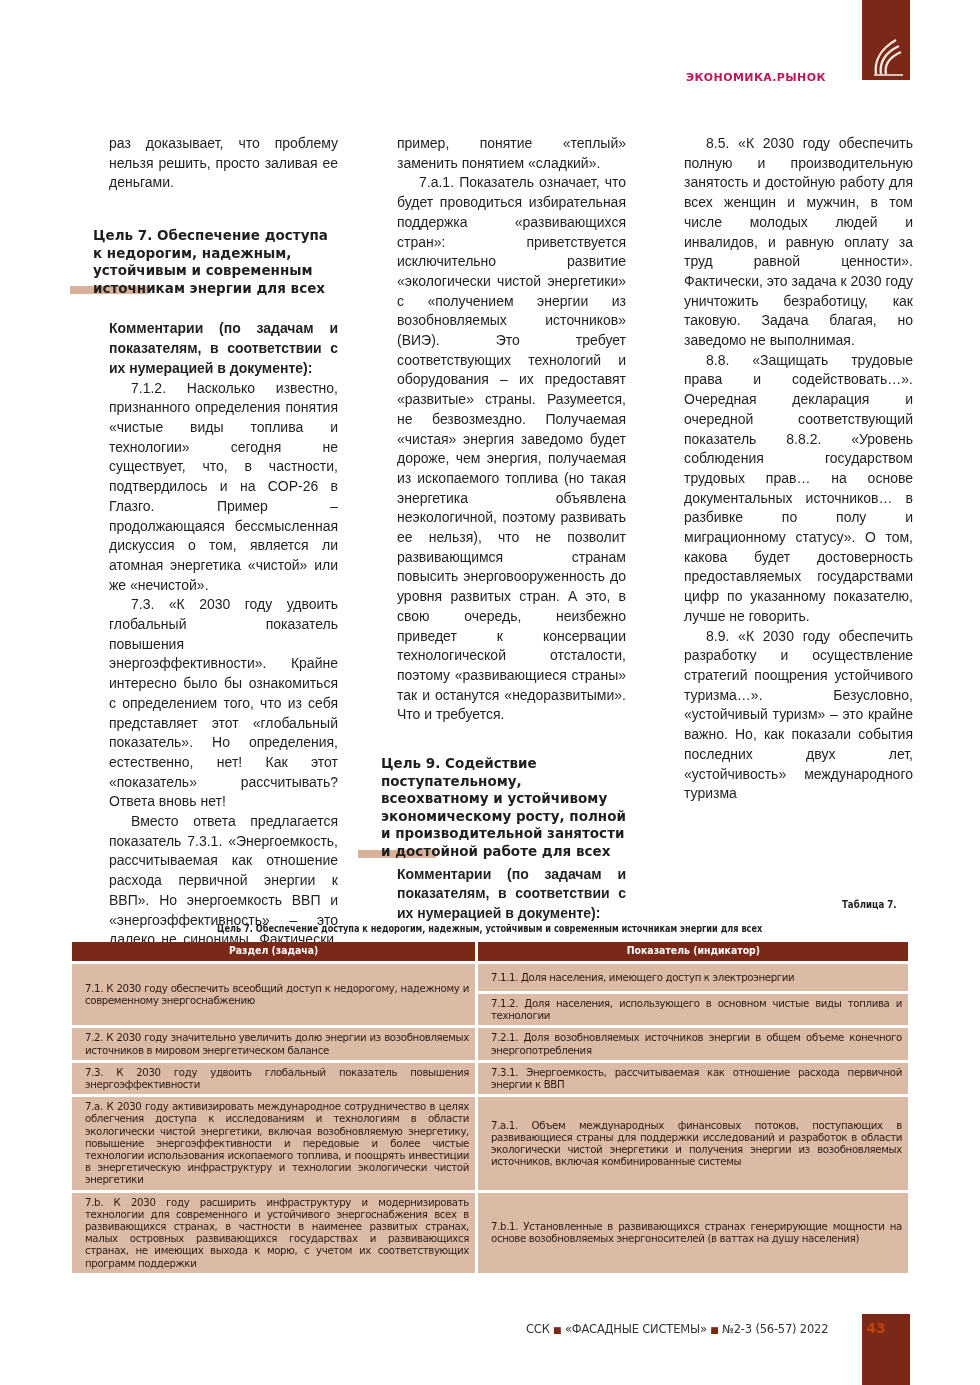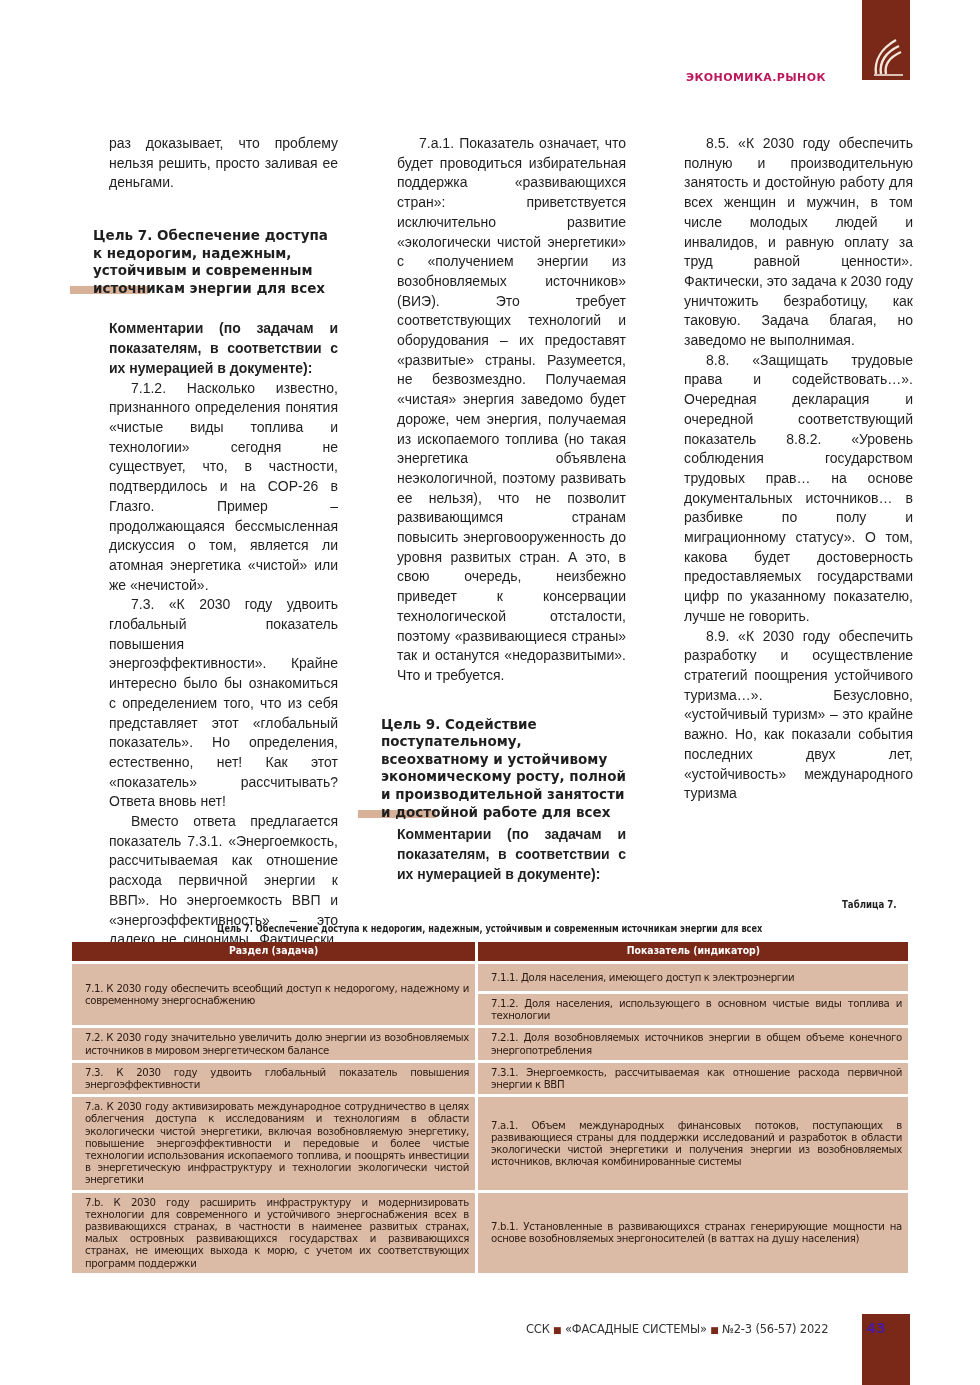--- a/index.html
+++ b/index.html
@@ -30,21 +30,21 @@
   table.goal-table th { background: #7a2817; color: #ffffff; font-weight: bold; height: 19px; font-size: 11px; border-right: 3px solid #fff; }
   table.goal-table th:last-child { border-right: none; }
   table.goal-table th span { display: inline-block; transform: scaleX(0.85); }
   table.goal-table td { background: #dcbba6; padding: 4px 6px 3px 13px; vertical-align: middle; border-top: 3px solid #ffffff; border-right: 3px solid #ffffff; letter-spacing: -0.35px; text-align: justify; }
   table.goal-table td:last-child { border-right: none; }
   td.left { width: 406px; }
 
   .footer-text { position: absolute; left: 526px; top: 1322px; font-family: "DejaVu Sans", sans-serif; font-size: 11.5px; color: #333; letter-spacing: -0.2px; }
   .footer-text .sq { color: #7a2817; font-size: 9px; }
   .page-tab { position: absolute; left: 862px; top: 1314px; width: 48px; height: 71px; background: #7a2817; }
-  .page-num { position: absolute; left: 862px; top: 1320px; width: 28px; text-align: center; font-family: "DejaVu Sans", sans-serif; font-weight: bold; font-size: 14px; color: #4c1d95; }
+  .page-num { position: absolute; left: 862px; top: 1320px; width: 28px; text-align: center; font-family: "DejaVu Sans", sans-serif; font-weight: bold; font-size: 14px; color: #c2410c; }
 </style>
 </head>
 <body>
 
 <div class="top-tab"></div>
 <svg class="logo" viewBox="0 0 40 48">
   <g fill="none" stroke="#f3e6dc" stroke-width="2.4">
     <path d="M10 44 C 8 30, 16 18, 30 10"></path>
     <path d="M15 44 C 13 32, 20 22, 33 16"></path>
     <path d="M20 44 C 18 34, 24 27, 35 22"></path>
@@ -61,20 +61,21 @@
     <span class="txt">Цель 7. Обеспечение доступа к недорогим, надежным, устойчивым и современным источникам энергии для всех</span>
   </div>
   <div style="height:22px"></div>
   <p class="comment-head">Комментарии (по задачам и показателям, в соответствии с их нумерацией в документе):</p>
   <p class="ind">7.1.2. Насколько известно, признанного определения понятия «чистые виды топлива и технологии» сегодня не существует, что, в частности, подтвердилось и на COP-26 в Глазго. Пример – продолжающаяся бессмысленная дискуссия о том, является ли атомная энергетика «чистой» или же «нечистой».</p>
   <p class="ind">7.3. «К 2030 году удвоить глобальный показатель повышения энергоэффективности». Крайне интересно было бы ознакомиться с определением того, что из себя представляет этот «глобальный показатель». Но определения, естественно, нет!  Как этот «показатель» рассчитывать? Ответа вновь нет!</p>
   <p class="ind">Вместо ответа предлагается показатель 7.3.1. «Энергоемкость, рассчитываемая как отношение расхода первичной энергии к ВВП». Но энергоемкость ВВП и «энергоэффективность» – это далеко не синонимы. Фактически, в документе произведена подмена понятий – как если, на-</p>
 </div>
 
 <div class="col col-2">
+  <p>пример, понятие «теплый» заменить понятием «сладкий».</p>
   <p class="ind">7.а.1. Показатель означает, что будет проводиться избирательная поддержка «развивающихся стран»: приветствуется исключительно развитие «экологически чистой энергетики» с «получением энергии из возобновляемых источников» (ВИЭ). Это требует соответствующих технологий и оборудования – их предоставят «развитые» страны. Разумеется, не безвозмездно. Получаемая «чистая» энергия заведомо будет дороже, чем энергия, получаемая из ископаемого топлива (но такая энергетика объявлена неэкологичной, поэтому развивать ее нельзя), что не позволит развивающимся странам повысить энерговооруженность до уровня развитых стран. А это, в свою очередь, неизбежно приведет к консервации технологической отсталости, поэтому «развивающиеся страны» так и останутся «недоразвитыми». Что и требуется.</p>
   <div style="height:30px"></div>
   <div class="goal-head">
     <div class="accent"></div>
     <span class="txt">Цель 9. Содействие поступательному, всеохватному и устойчивому экономическому росту, полной и производительной занятости и достойной работе для всех</span>
   </div>
   <div style="height:4px"></div>
   <p class="comment-head">Комментарии (по задачам и показателям, в соответствии с их нумерацией в документе):</p>
 </div>
 

